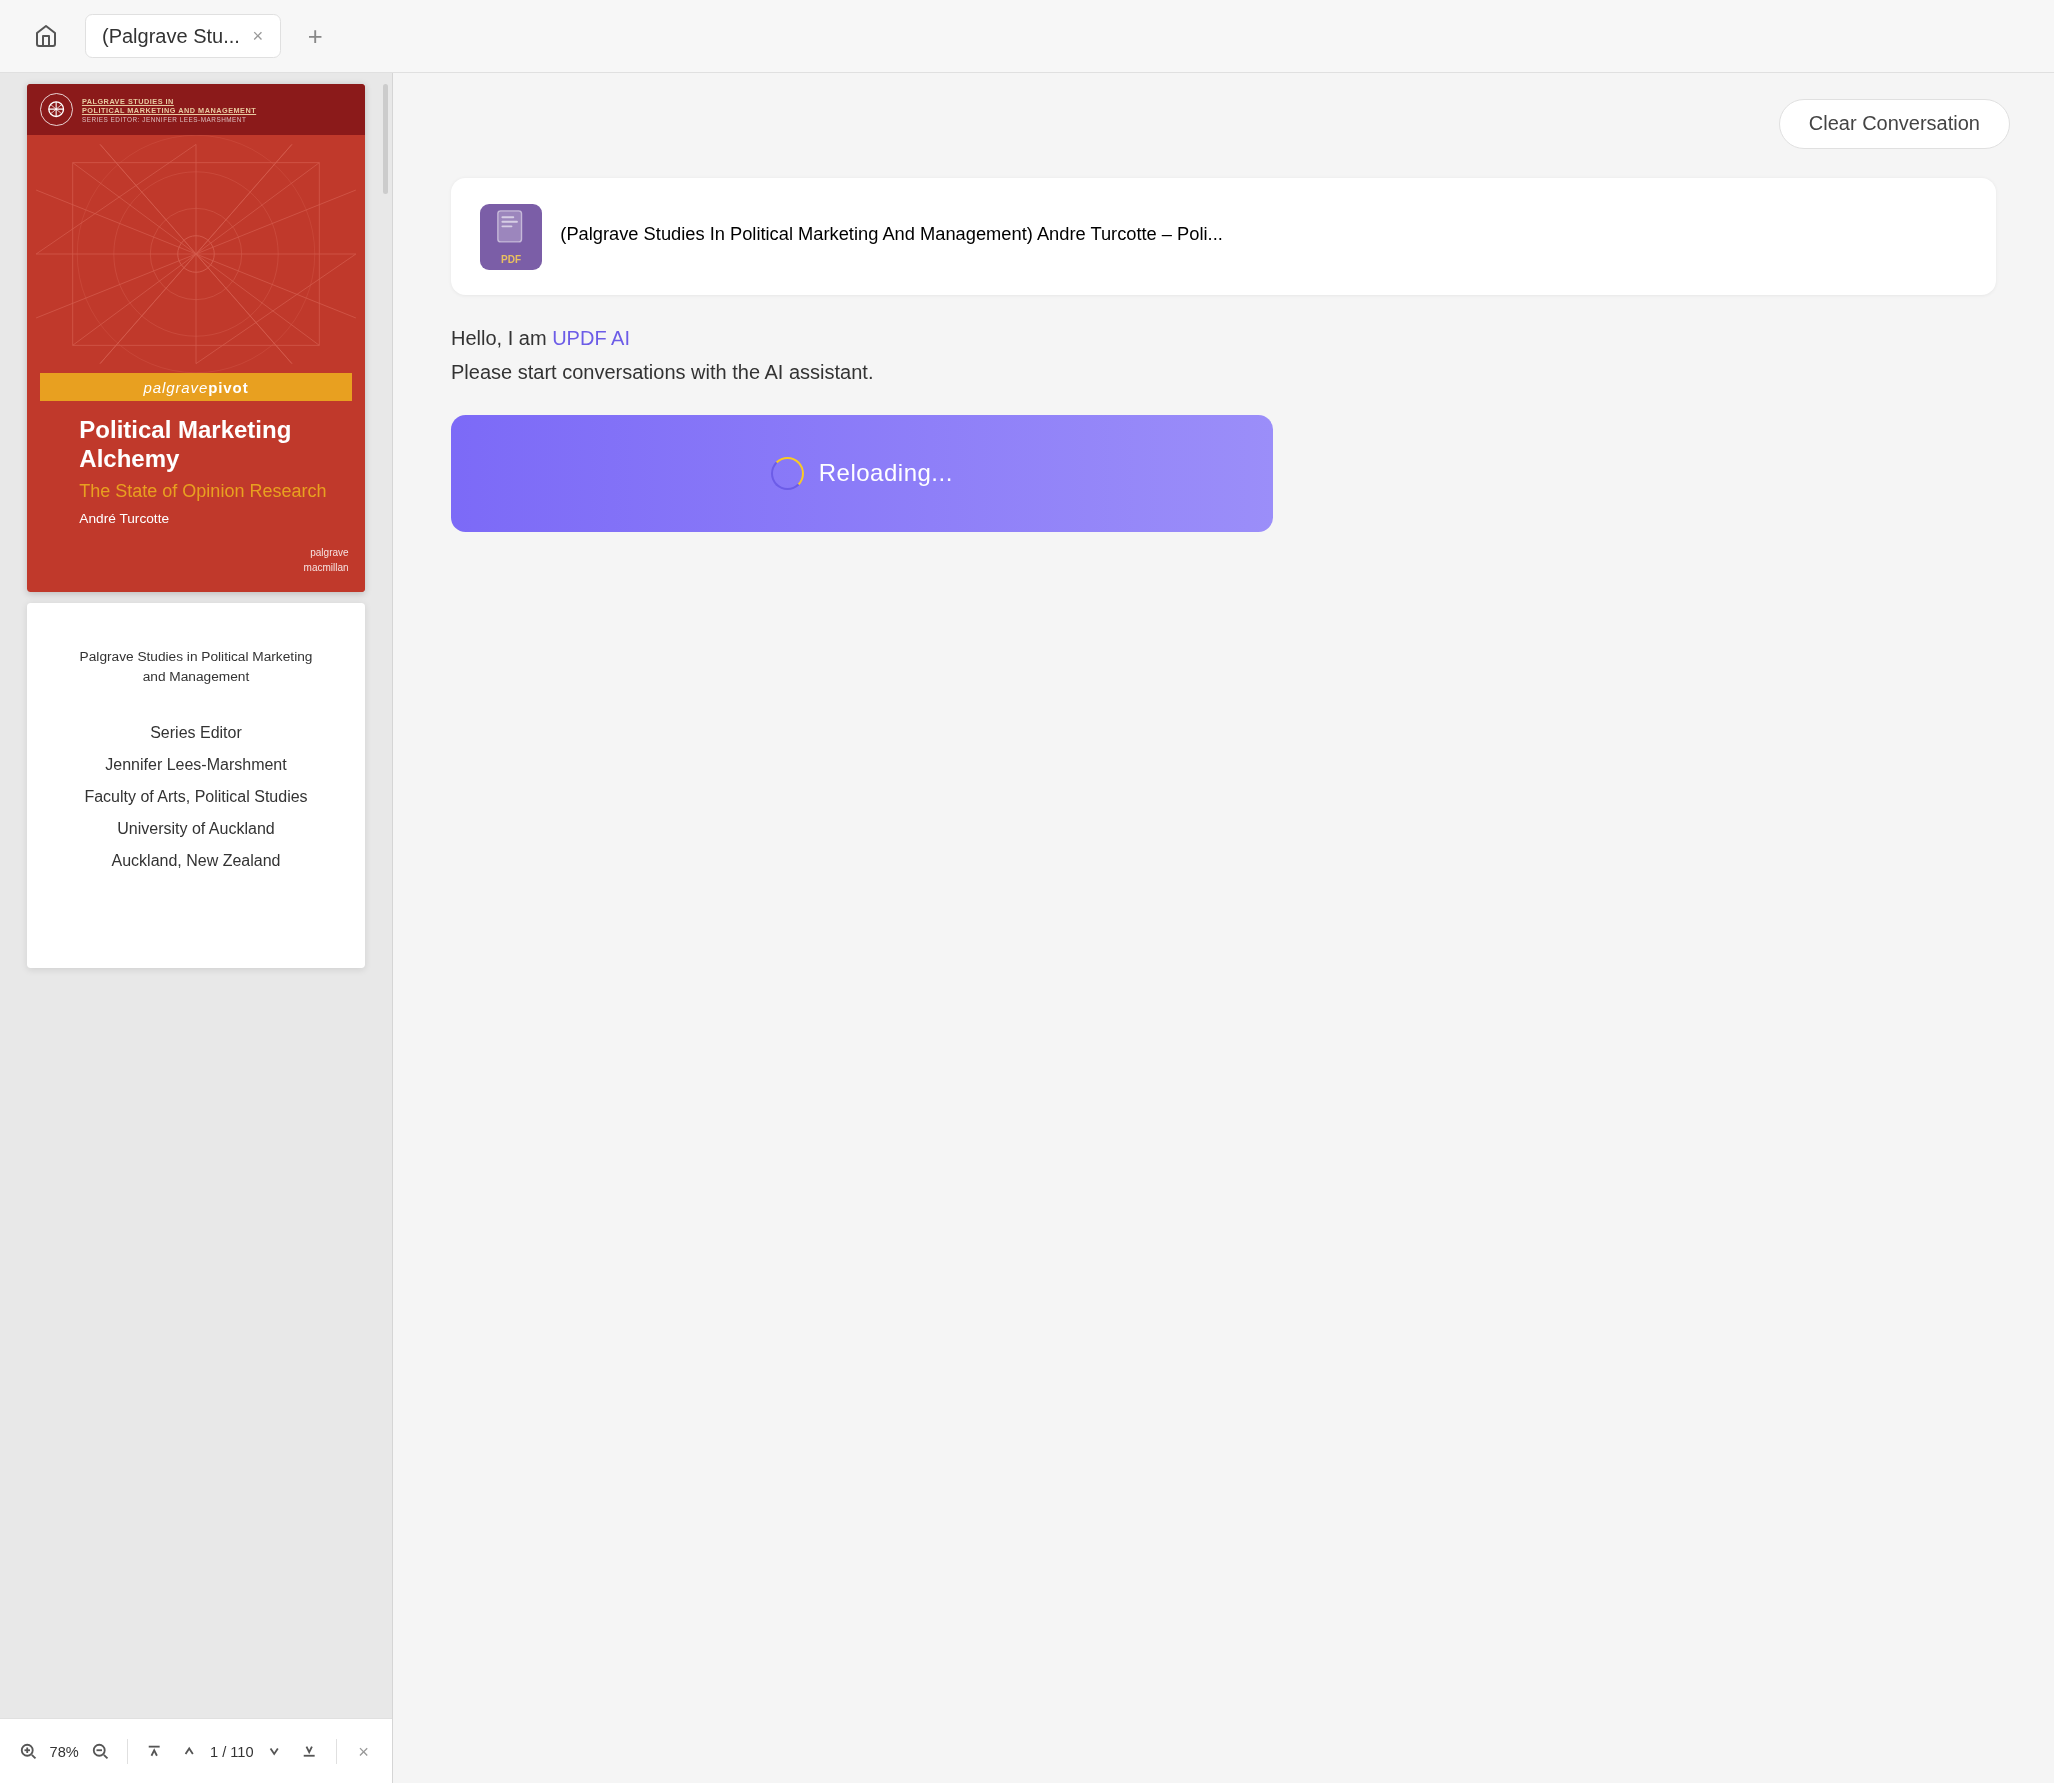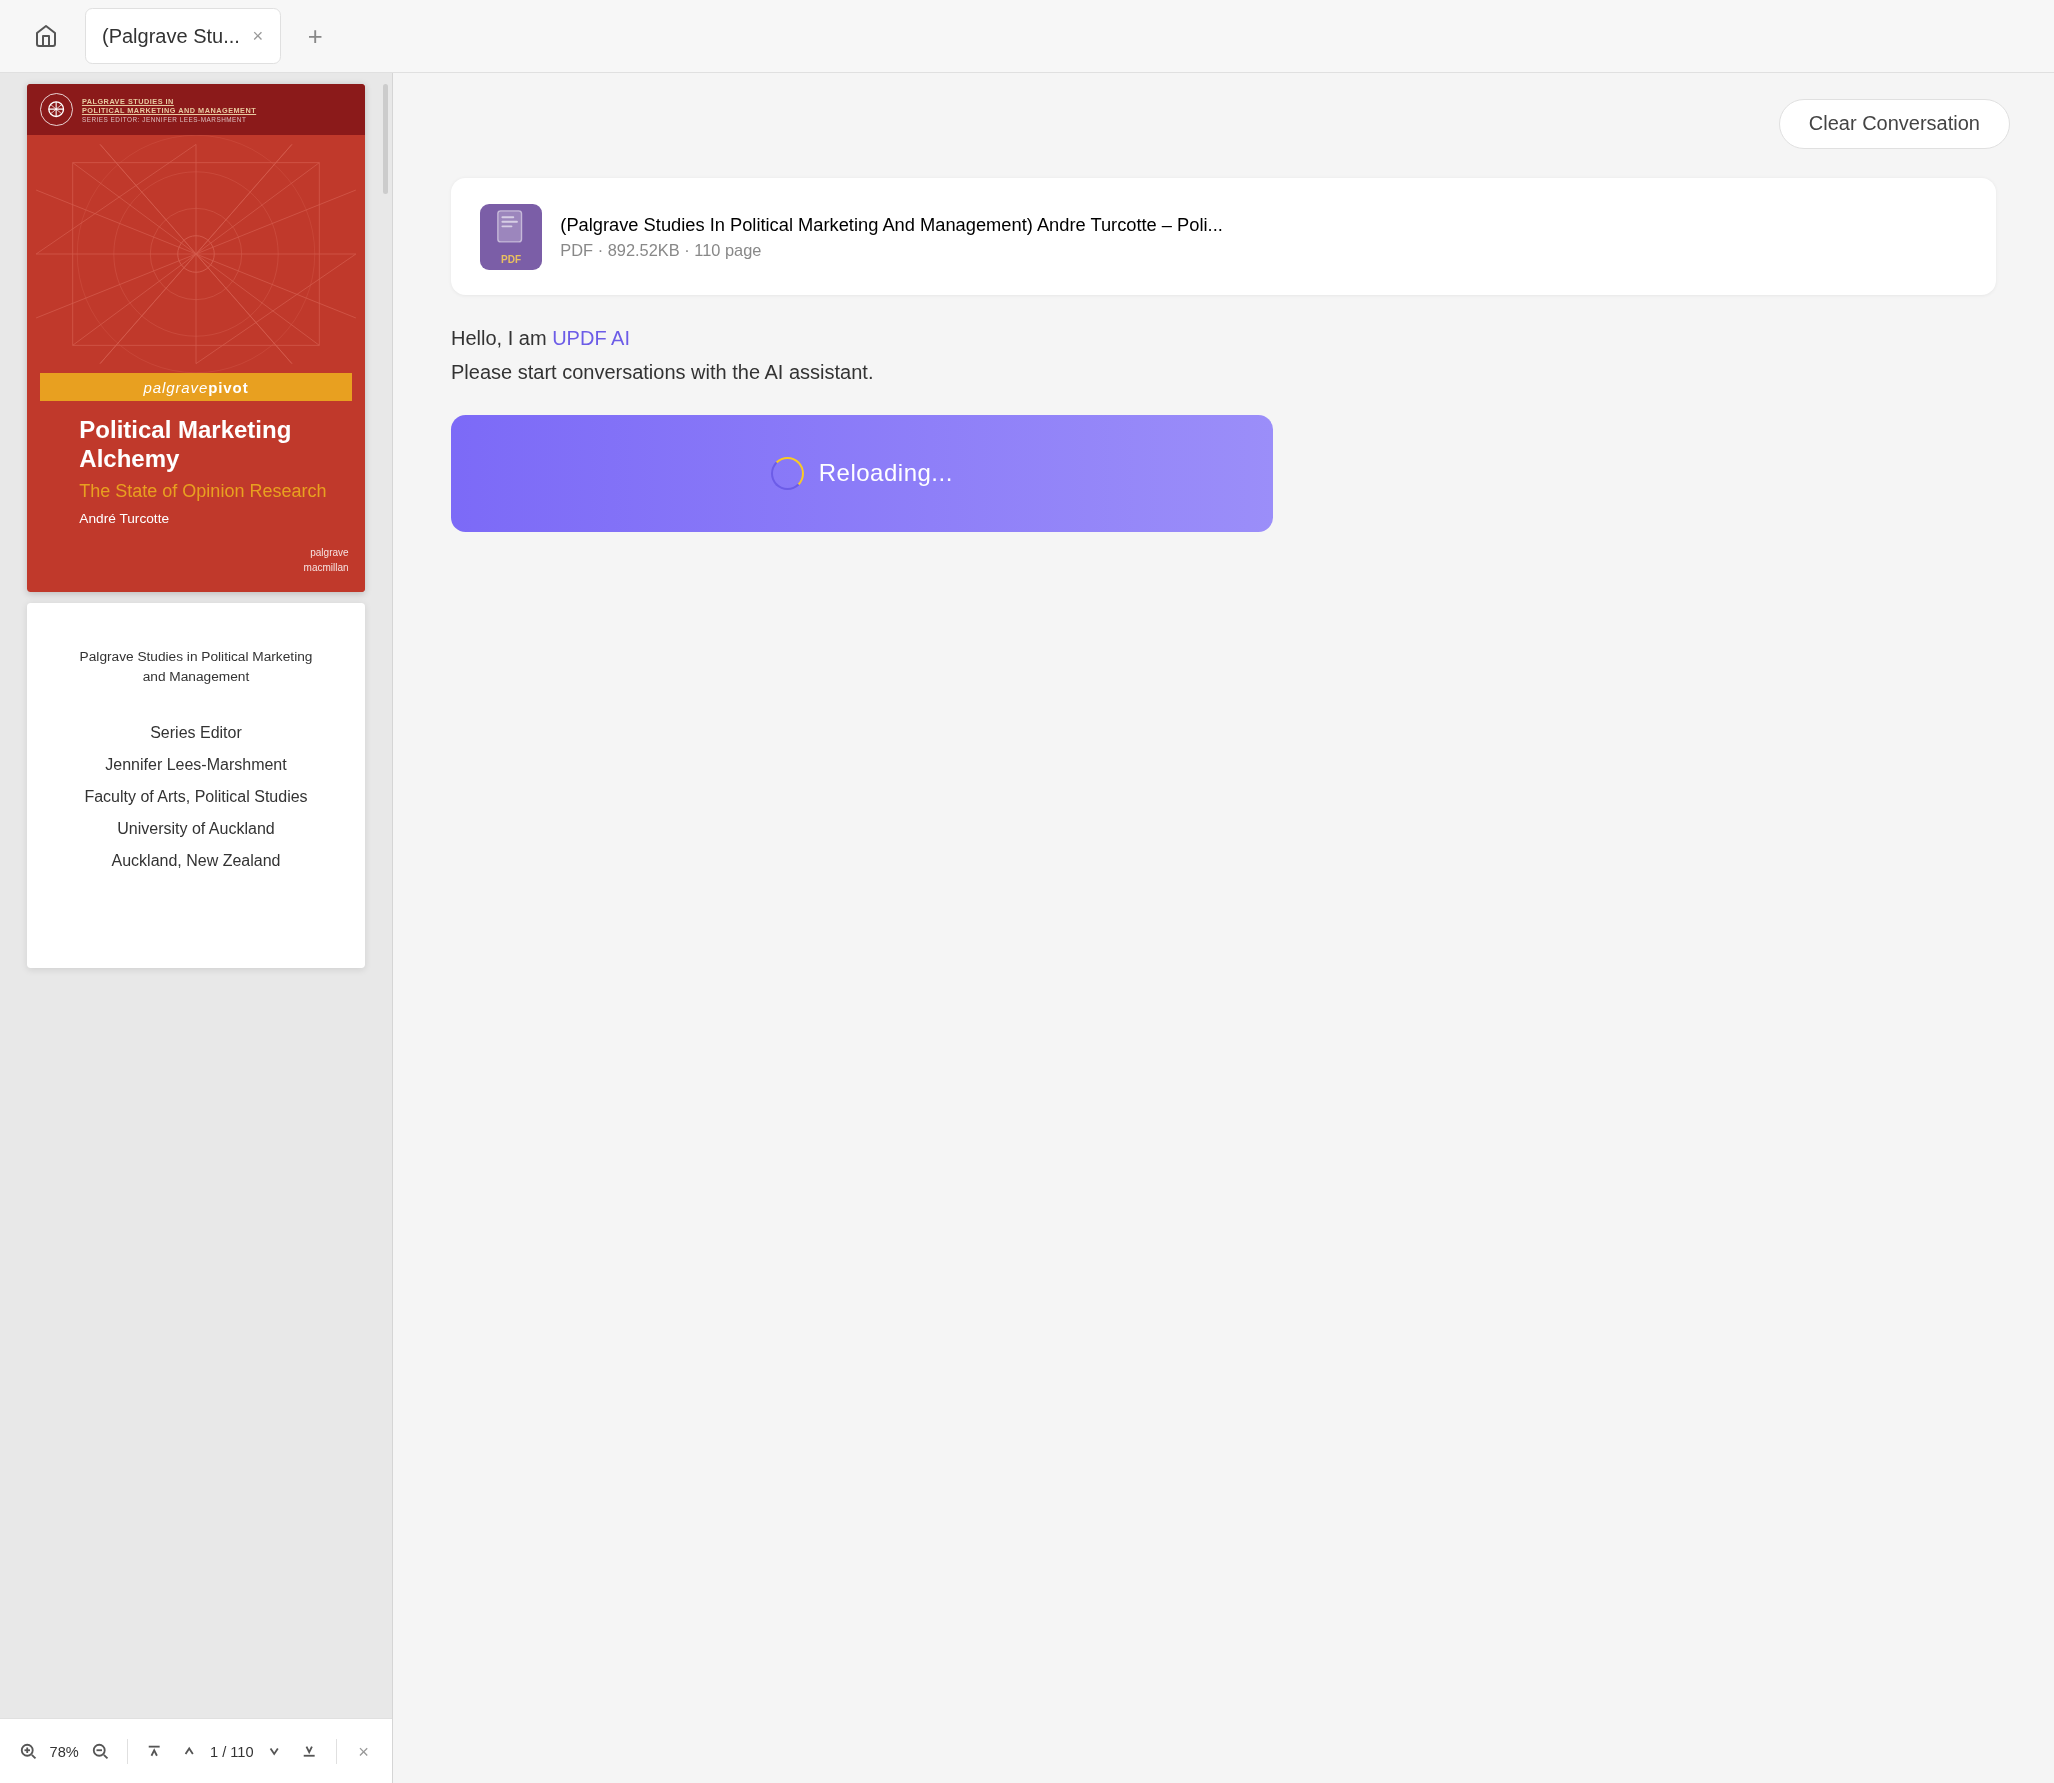--- a/index.html
+++ b/index.html
@@ -38,21 +38,21 @@
       display: flex;
       align-items: center;
       gap: 9.1px;
       background: #fff;
       border: 0.9px solid #e0e0e0;
       border-radius: 7.3px;
       padding: 7.3px 16.4px;
       font-size: 20px;
       color: #333;
       cursor: pointer;
-      height: 56px;
+      height: 44px;
     }
     .tab-close {
       color: #999;
       font-size: 18.3px;
       cursor: pointer;
       margin-left: 3.7px;
     }
     .add-tab {
       width: 40px;
       height: 40px;
@@ -632,27 +632,20 @@
               <rect x="4" y="2" width="26" height="34" rx="3" fill="rgba(255,255,255,0.25)" stroke="rgba(255,255,255,0.5)" stroke-width="1.5"></rect>
               <rect x="8" y="8" width="14" height="2" rx="1" fill="rgba(255,255,255,0.6)"></rect>
               <rect x="8" y="13" width="18" height="2" rx="1" fill="rgba(255,255,255,0.6)"></rect>
               <rect x="8" y="18" width="12" height="2" rx="1" fill="rgba(255,255,255,0.6)"></rect>
             </svg>
             <div class="pdf-label">PDF</div>
           </div>
         </div>
         <div class="pdf-info-text">
           <div class="pdf-filename">(Palgrave Studies In Political Marketing And Management) Andre Turcotte – Poli...</div>
-          <div class="pdf-meta">
-            <span>PDF</span>
-            <span> · </span>
-            <span>892.52KB</span>
-            <span> · </span>
-            <span>110 page</span>
-          </div>
         </div>
       </div>
 
       <div class="chat-message">
         <span>Hello, I am </span><span class="updf-link">UPDF AI</span><br>
         <span>Please start conversations with the AI assistant.</span>
       </div>
 
       <div>
         <button class="reloading-btn">

